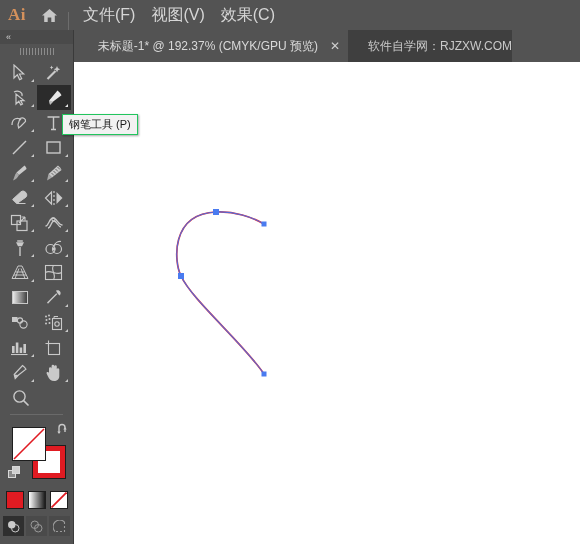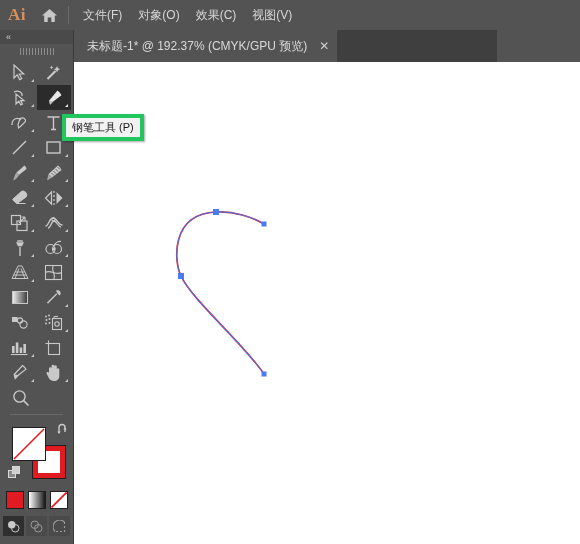--- a/index.html
+++ b/index.html
@@ -7,37 +7,37 @@
     width: 580px; height: 544px;
     background: #535353;
     font-family: "Liberation Sans", "DejaVu Sans", sans-serif;
     overflow: hidden;
   }
   #app { position: relative; width: 580px; height: 544px; }
 
   
   .menubar {
     position: absolute; left: 0; top: 0; width: 580px; height: 30px;
-    background: #535353; display: flex; align-items: center;
+    background: #535353; display: flex; align-items: flex-end;
   }
   .ai-logo {
     width: 34px; height: 30px; display: flex; align-items: center;
     justify-content: center; color: #d4915c; font-size: 17px;
     font-weight: bold; letter-spacing: .5px; font-family: "Liberation Serif", serif;
   }
   .home-icon { width: 30px; height: 30px; display: flex; align-items: center; justify-content: center; }
   .menu-sep { width: 1px; height: 18px; background: #6d6d6d; margin: 0 6px 0 4px; }
   .menu-items { display: flex; align-items: center; }
   .menu-item {
-    color: #d6d6d6; font-size: 12px; padding: 4px 8px; white-space: nowrap; cursor: default;
+    color: #d6d6d6; font-size: 16px; padding: 4px 8px; white-space: nowrap; cursor: default;
   }
 
   
   .tabbar {
-    position: absolute; left: 1px; top: 30px; width: 496px; height: 32px;
+    position: absolute; left: 16px; top: 30px; width: 496px; height: 32px;
     background: #3f3f3f; display: flex; align-items: flex-end;
   }
   .tabbar-spacer { width: 74px; height: 32px; background: #535353; }
   .tab-active {
     height: 32px; background: #535353; display: flex; align-items: center;
     padding: 0 6px 0 12px; gap: 10px;
   }
   .tab-title { color: #d9d9d9; font-size: 12px; white-space: nowrap; }
   .tab-close {
     color: #cfcfcf; font-size: 12px; width: 14px; height: 14px;
@@ -75,21 +75,21 @@
   .tool-cell .corner {
     position: absolute; right: 3px; bottom: 3px; width: 0; height: 0;
     border-left: 3px solid transparent; border-bottom: 3px solid #c8c8c8;
   }
   .tool-cell svg { display: block; }
   .tool-divider { height: 1px; background: #6a6a6a; margin: 4px 10px 4px 10px; }
 
   
   .tooltip {
     position: absolute; left: 62px; top: 114px; background: #f2f2f2;
-    border: 4px solid #22c55e; color: #1a1a1a; font-size: 11px;
+    border: 1px solid #22c55e; color: #1a1a1a; font-size: 11px;
     padding: 2px 6px; white-space: nowrap; z-index: 50;
     box-shadow: 1px 1px 2px rgba(0,0,0,.35);
   }
 
   
   .fs-wrap { position: relative; width: 74px; height: 70px; margin-top: 2px; }
   .swatch-fill {
     position: absolute; left: 12px; top: 8px; width: 34px; height: 34px;
     background: #fff; border: 1px solid #1e1e1e; z-index: 3;
   }
@@ -139,32 +139,32 @@
   <div class="menubar">
     <div class="ai-logo">Ai</div>
     <div class="home-icon">
       <svg width="17" height="15" viewBox="0 0 17 15">
         <path d="M8.5 1 L16 7.5 L13.8 7.5 L13.8 14 L10.3 14 L10.3 9.4 L6.7 9.4 L6.7 14 L3.2 14 L3.2 7.5 L1 7.5 Z" fill="#c7c7c7"></path>
       </svg>
     </div>
     <div class="menu-sep"></div>
     <div class="menu-items">
       <div class="menu-item">文件(F)</div>
-      <div class="menu-item">对象(O)</div>
+      <div class="menu-item">视图(V)</div>
       <div class="menu-item">效果(C)</div>
-      <div class="menu-item">视图(V)</div>
     </div>
   </div>
 
   <div class="tabbar">
     <div class="tabbar-spacer"></div>
     <div class="tab-active">
       <span class="tab-title">未标题-1* @ 192.37% (CMYK/GPU 预览)</span>
       <span class="tab-close">✕</span>
     </div>
+    <div class="watermark">软件自学网：RJZXW.COM</div>
   </div>
 
   <div class="toolpanel">
 
     <div class="tool-collapse">«</div>
     <div class="tool-grip">
       <div class="grip-lines"></div>
     </div>
 
     <div class="tool-grid">

